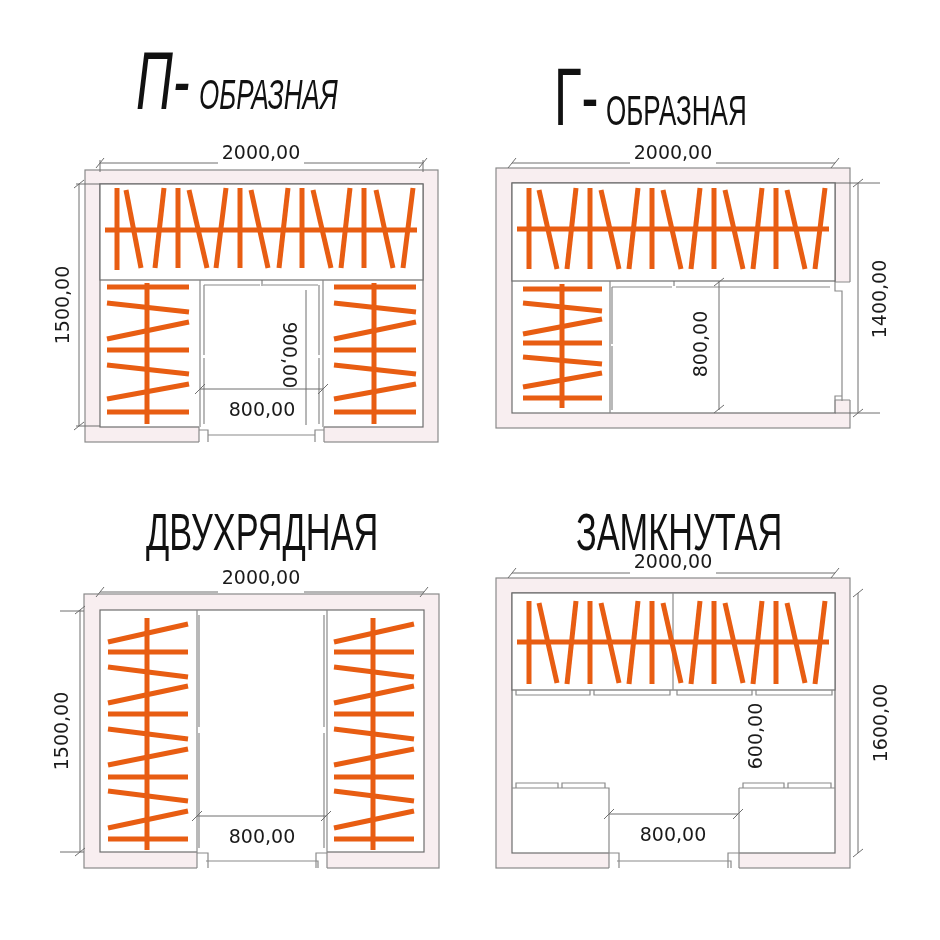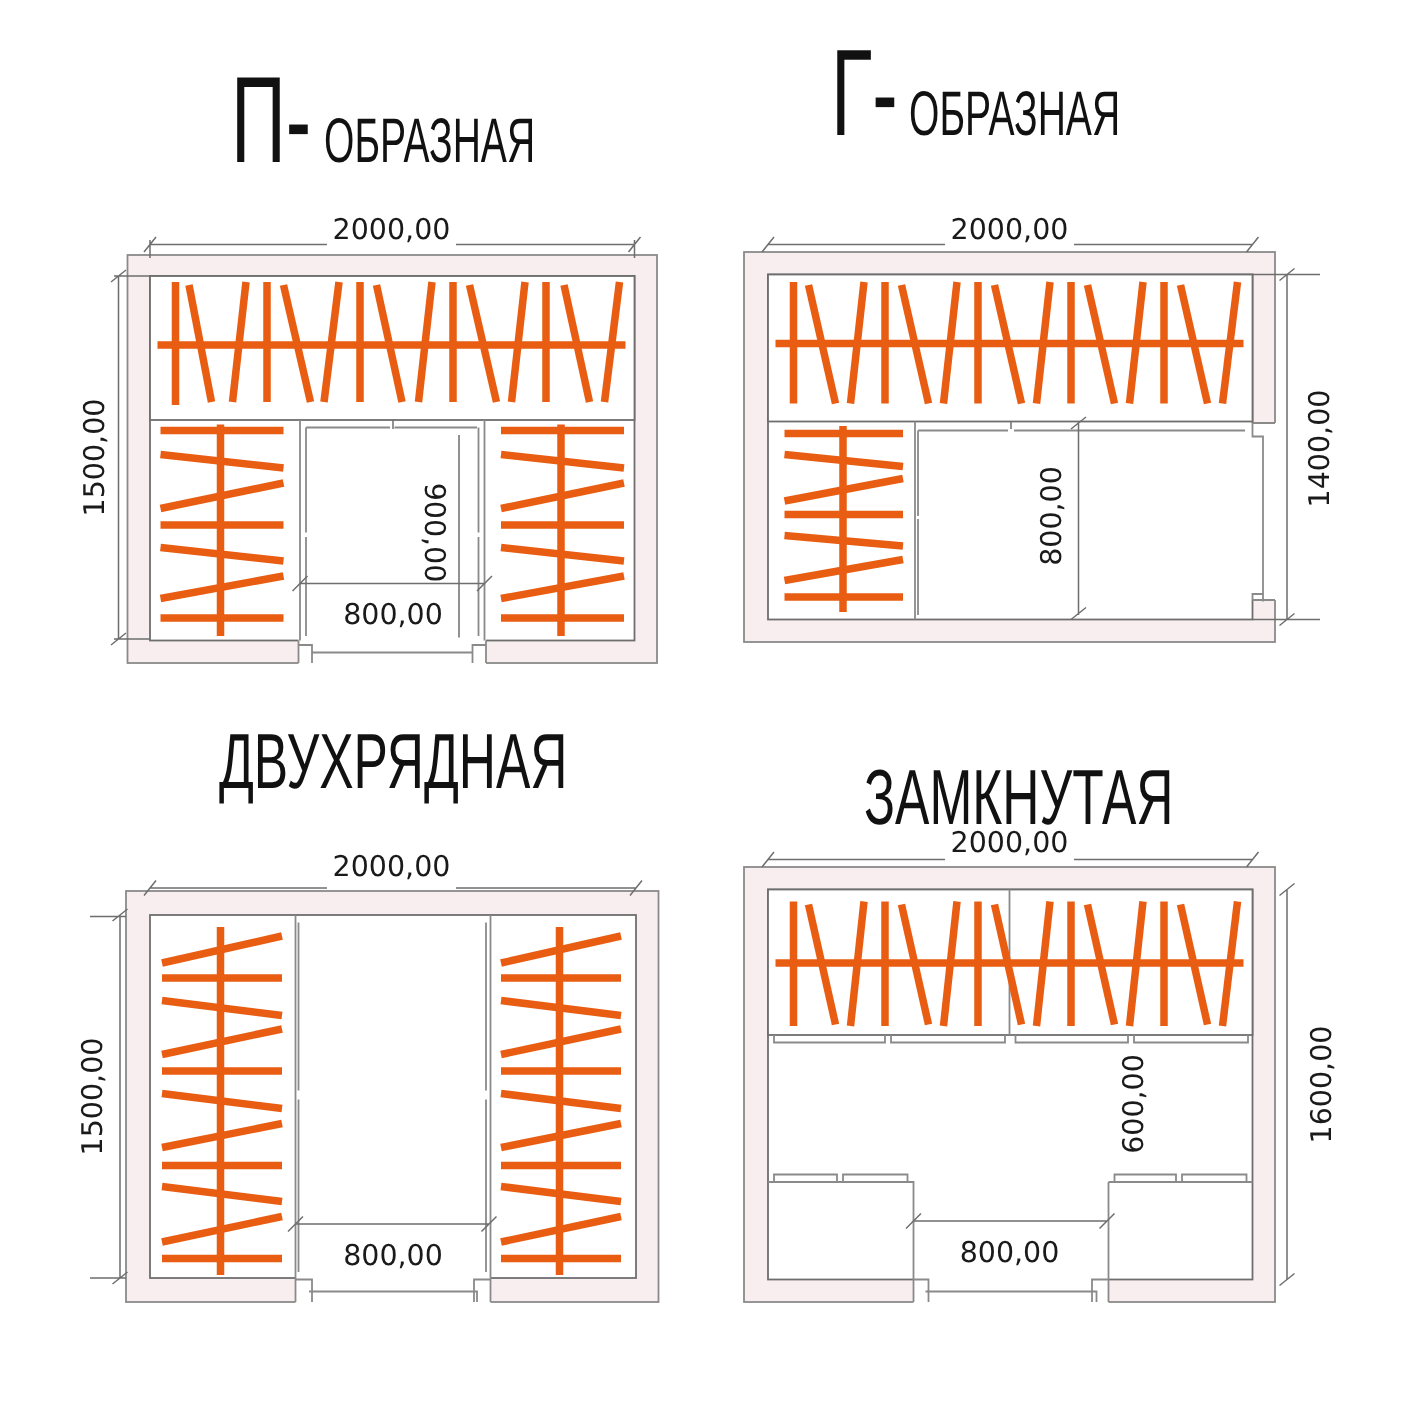--- a/index.html
+++ b/index.html
@@ -6,27 +6,27 @@
   body{width:940px;height:940px;position:relative;overflow:hidden;font-family:"DejaVu Sans",sans-serif;}
   .title{position:absolute;font-family:"Liberation Sans",sans-serif;color:#111;white-space:nowrap;transform-origin:left top;letter-spacing:0;}
   .t-big{font-size:70px;display:inline-block;transform:scaleX(0.62);transform-origin:left bottom;line-height:1;}
   .t-small{font-size:42px;display:inline-block;transform:scaleX(0.62);transform-origin:left bottom;line-height:1;}
   svg{position:absolute;left:0;top:0;}
   .dim{font-family:"DejaVu Sans",sans-serif;font-size:19px;fill:#1a1a1a;}
 </style>
 </head>
 <body>
 
-<div class="title" style="left:154px;top:40px;height:80px;">
+<div class="title" style="left:136px;top:40px;height:80px;font-style:italic;">
   <span class="t-big" style="font-size:82px;">П-</span><span class="t-small" style="margin-left:-24px;">ОБРАЗНАЯ</span>
 </div>
-<div class="title" style="left:554px;top:22px;height:80px;">
+<div class="title" style="left:554px;top:56px;height:80px;">
   <span class="t-big" style="font-size:82px;">Г-</span><span class="t-small" style="margin-left:-20px;">ОБРАЗНАЯ</span>
 </div>
-<div class="title" style="left:146px;top:482px;">
+<div class="title" style="left:146px;top:506px;">
   <span class="t-small" style="font-size:52px;transform:scaleX(0.66);">ДВУХРЯДНАЯ</span>
 </div>
 <div class="title" style="left:576px;top:506px;">
   <span class="t-small" style="font-size:52px;transform:scaleX(0.66);">ЗАМКНУТАЯ</span>
 </div>
 
 <svg width="940" height="940" viewBox="0 0 940 940">
   <defs>
     <style>
       .wall{fill:#F8EEF0;stroke:#8A8A8A;stroke-width:1.2;}

